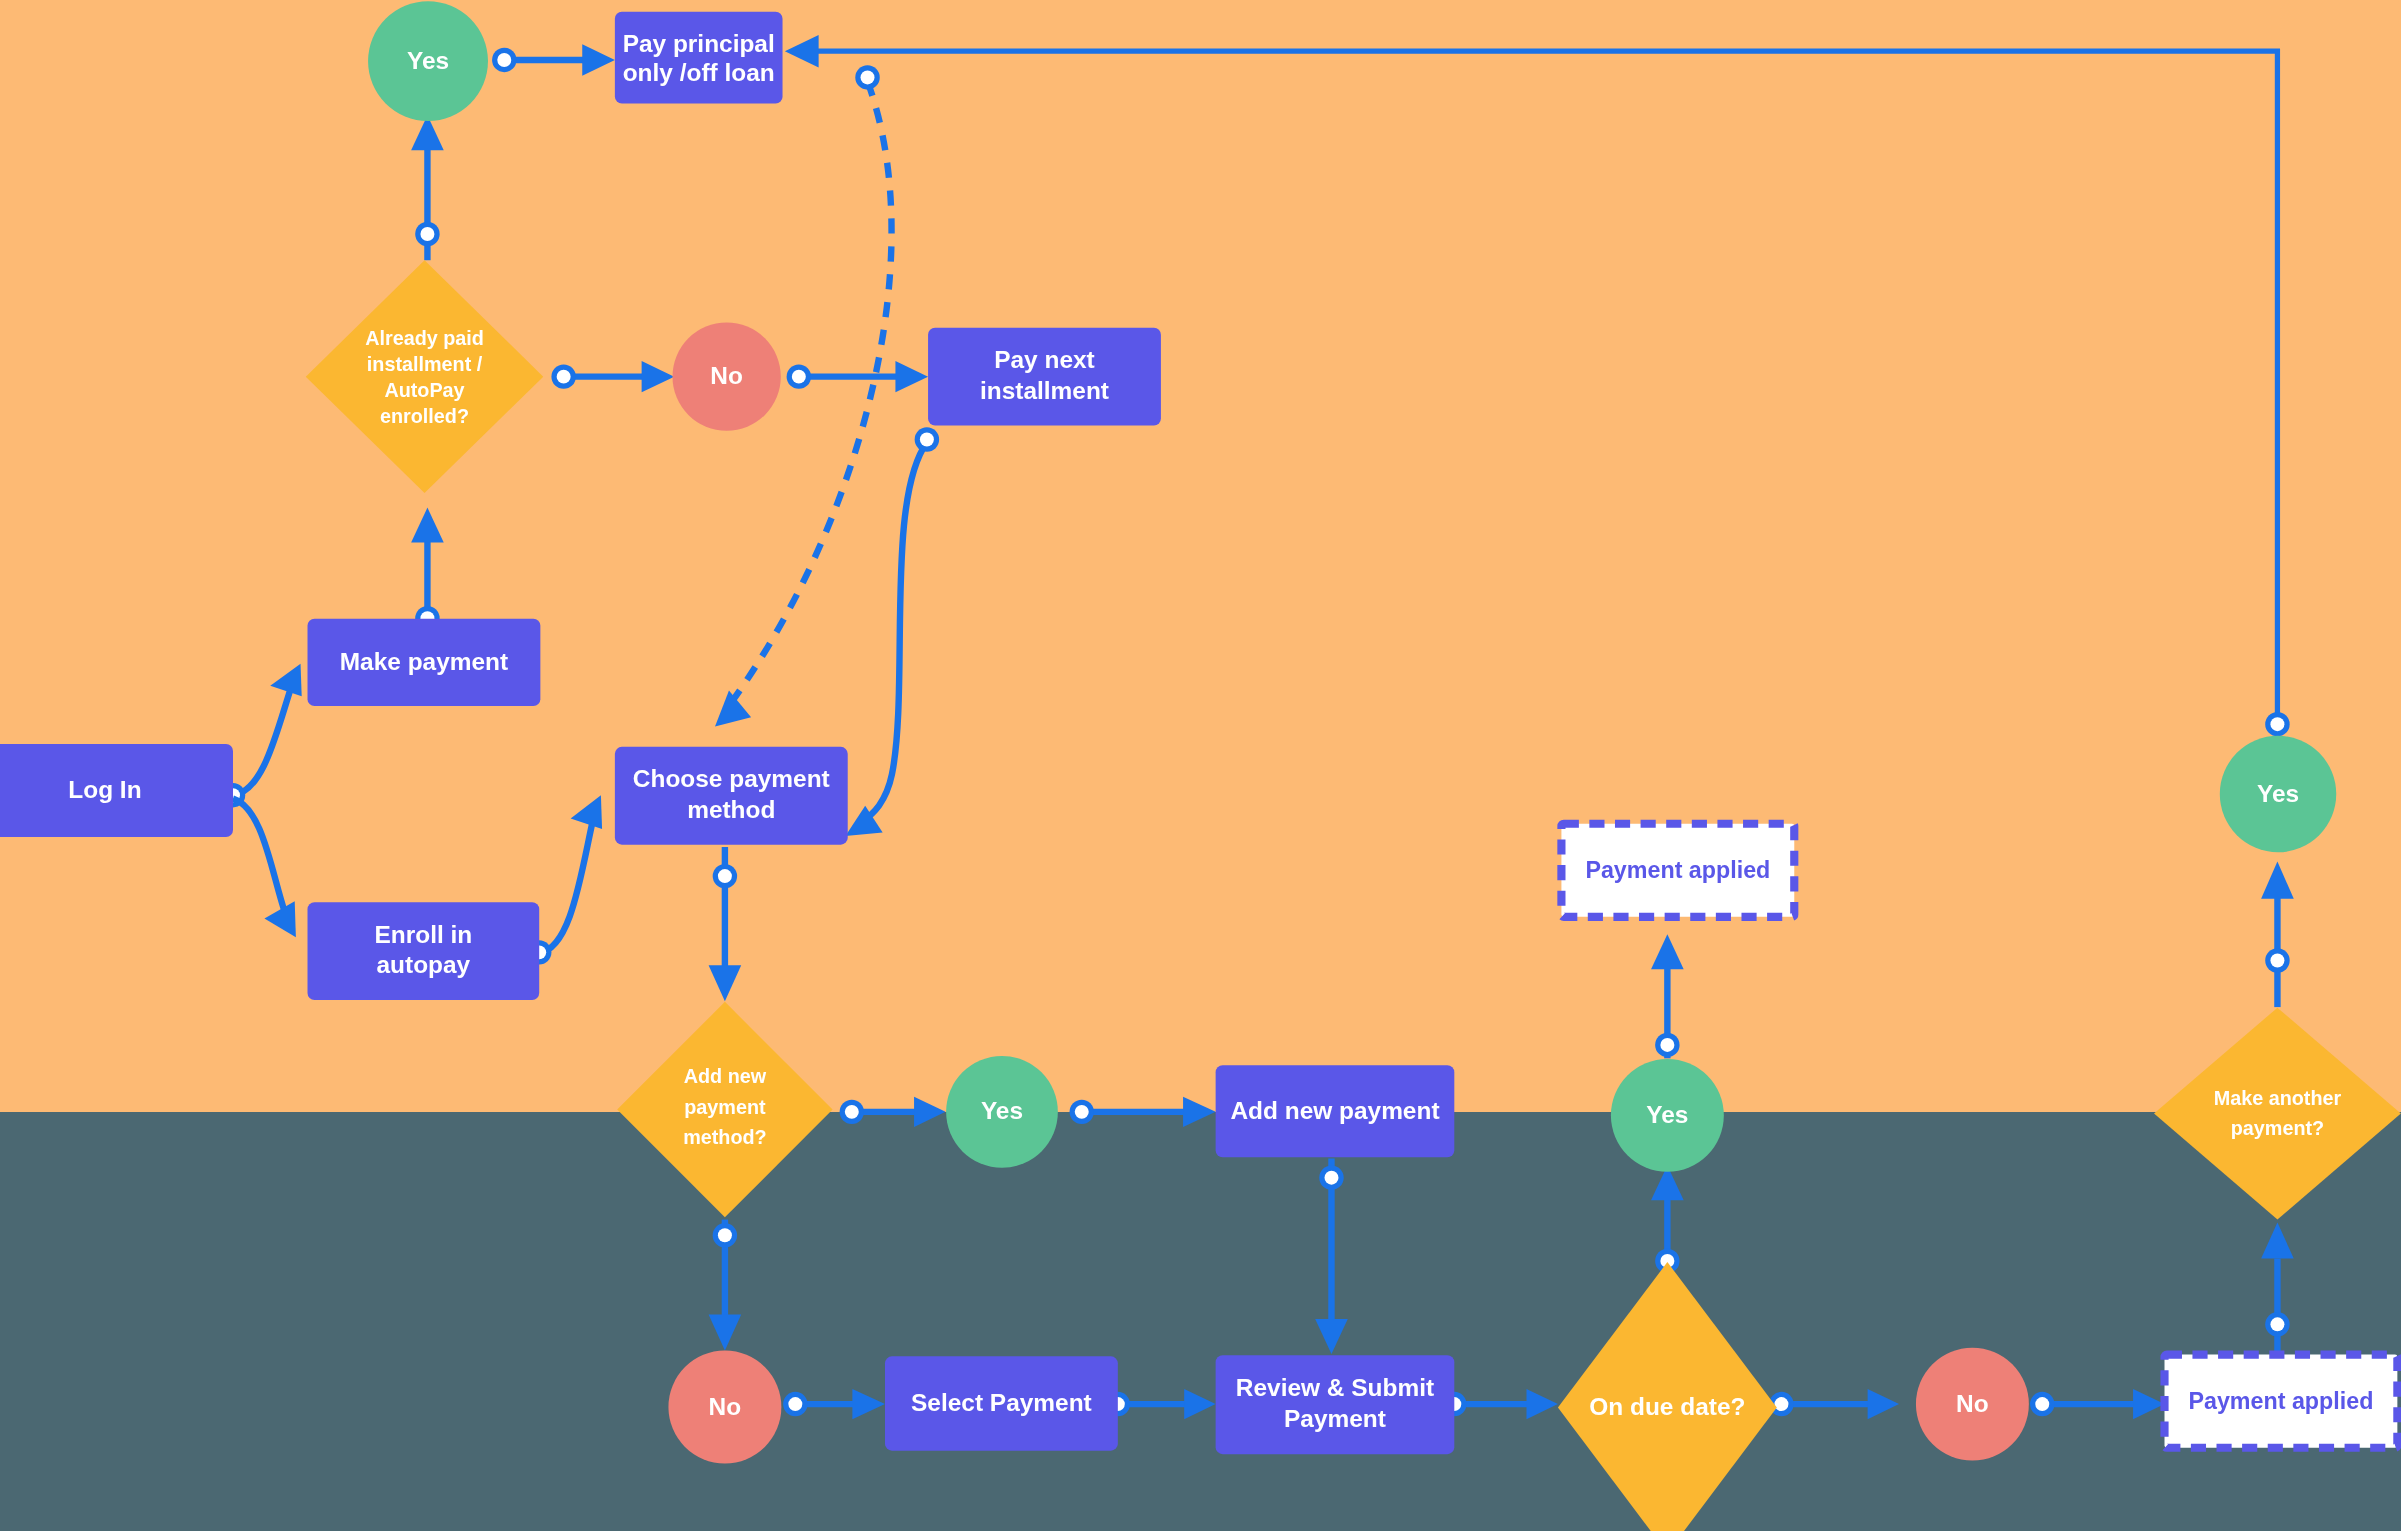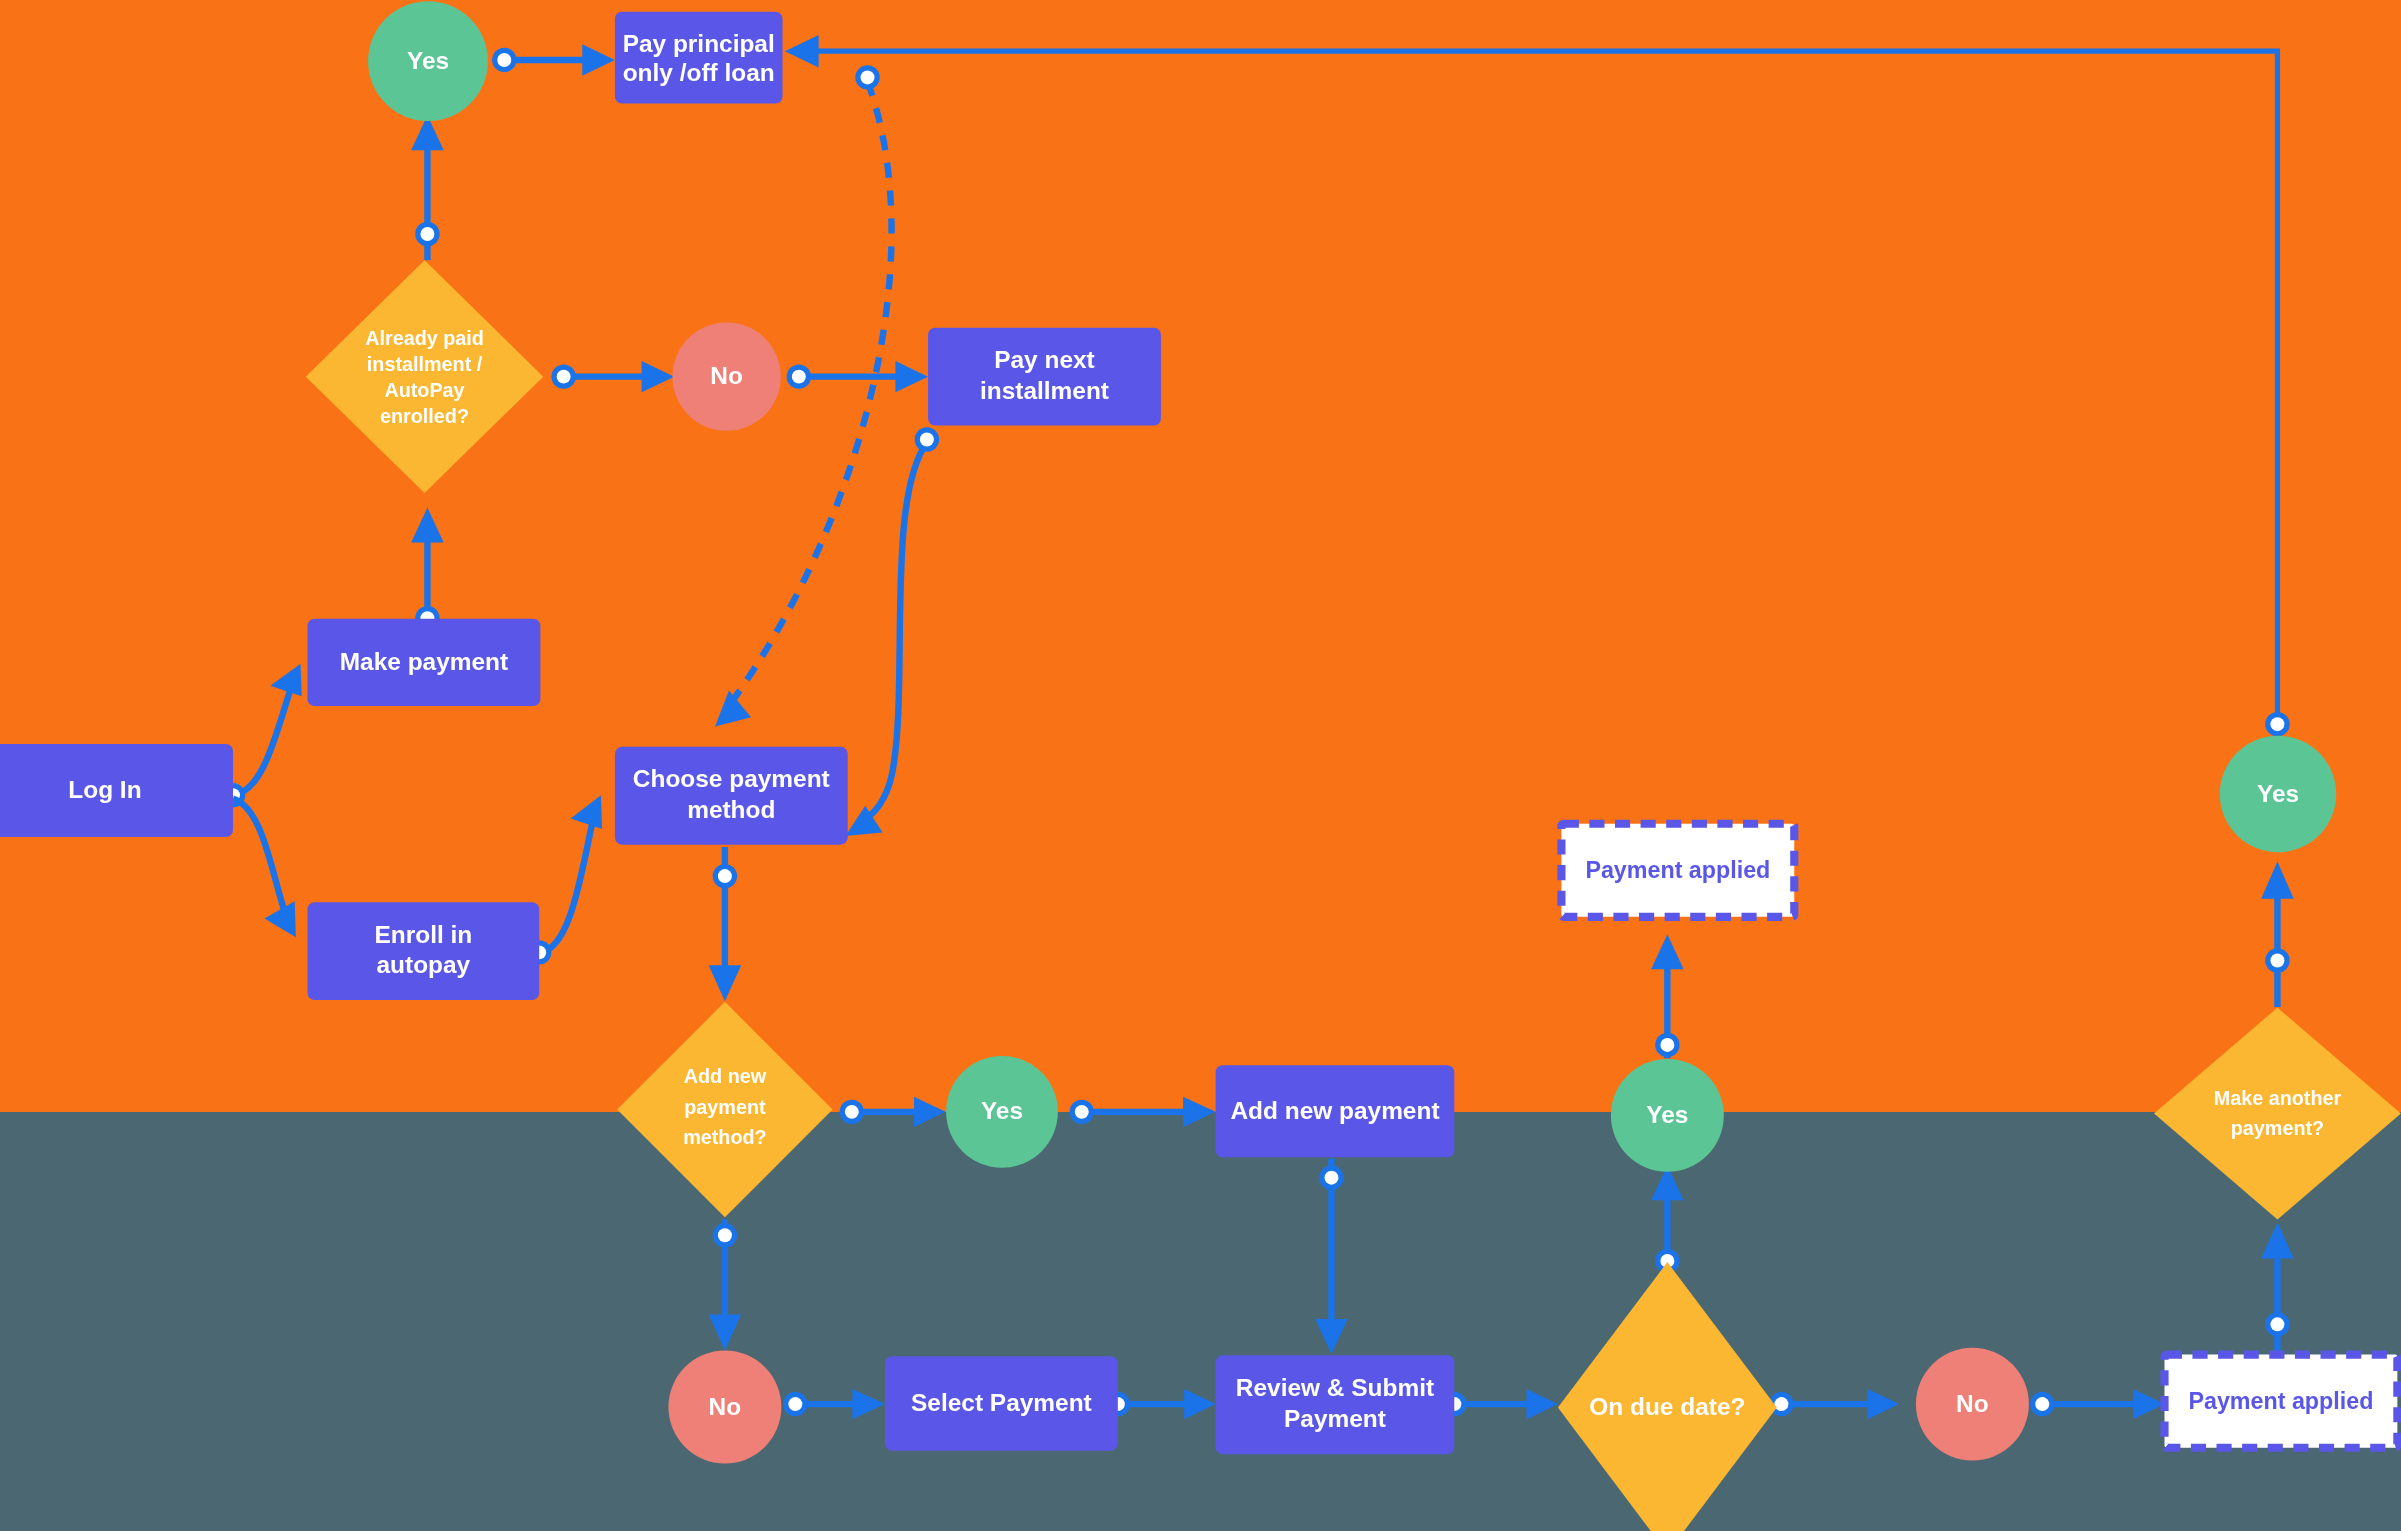--- a/index.html
+++ b/index.html
@@ -10,21 +10,21 @@
   body {
     width: 2401px;
     height: 1531px;
     overflow: hidden;
     font-family: "Liberation Sans", sans-serif;
   }
   #flow-root {
     position: relative;
     width: 2401px;
     height: 1112px;
-    background: #f97316;
+    background: #fdba74;
     text-decoration: underline;
   }
   svg.flow-svg {
     position: absolute;
     top: 0; left: 0;
     width: 2401px;
     height: 1531px;
     display: block;
   }
   .node-label {

